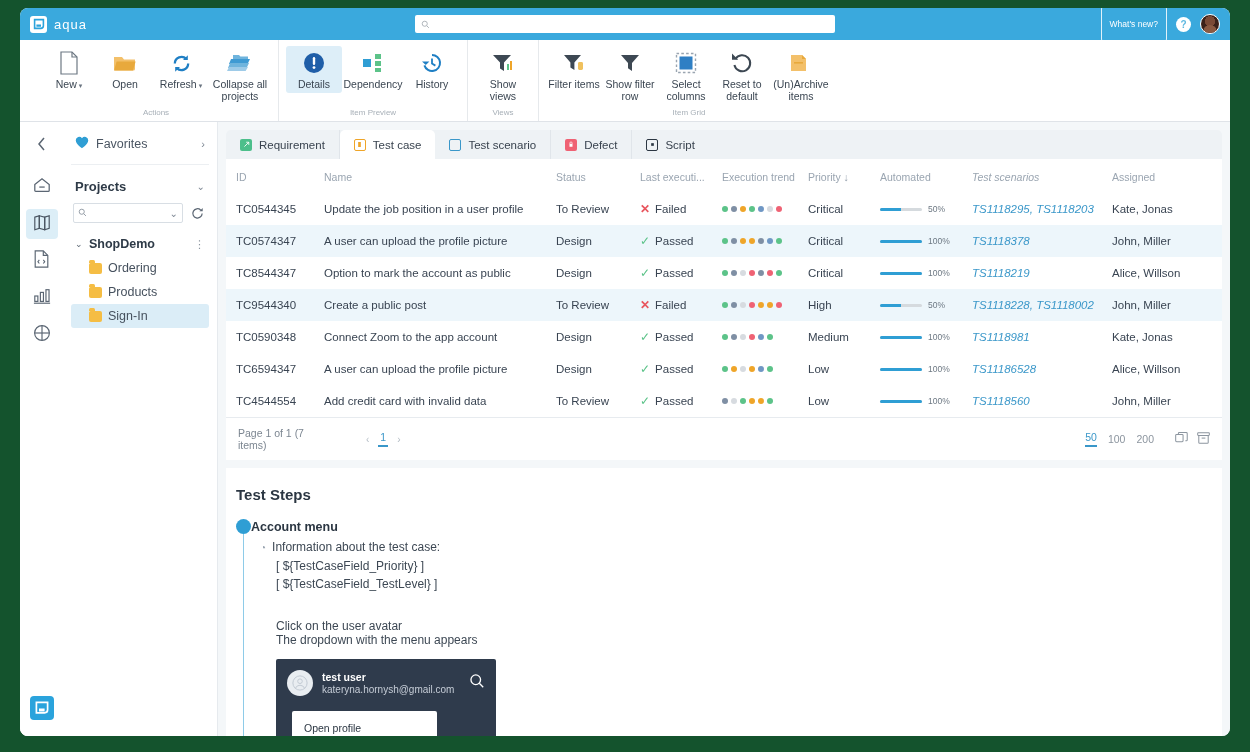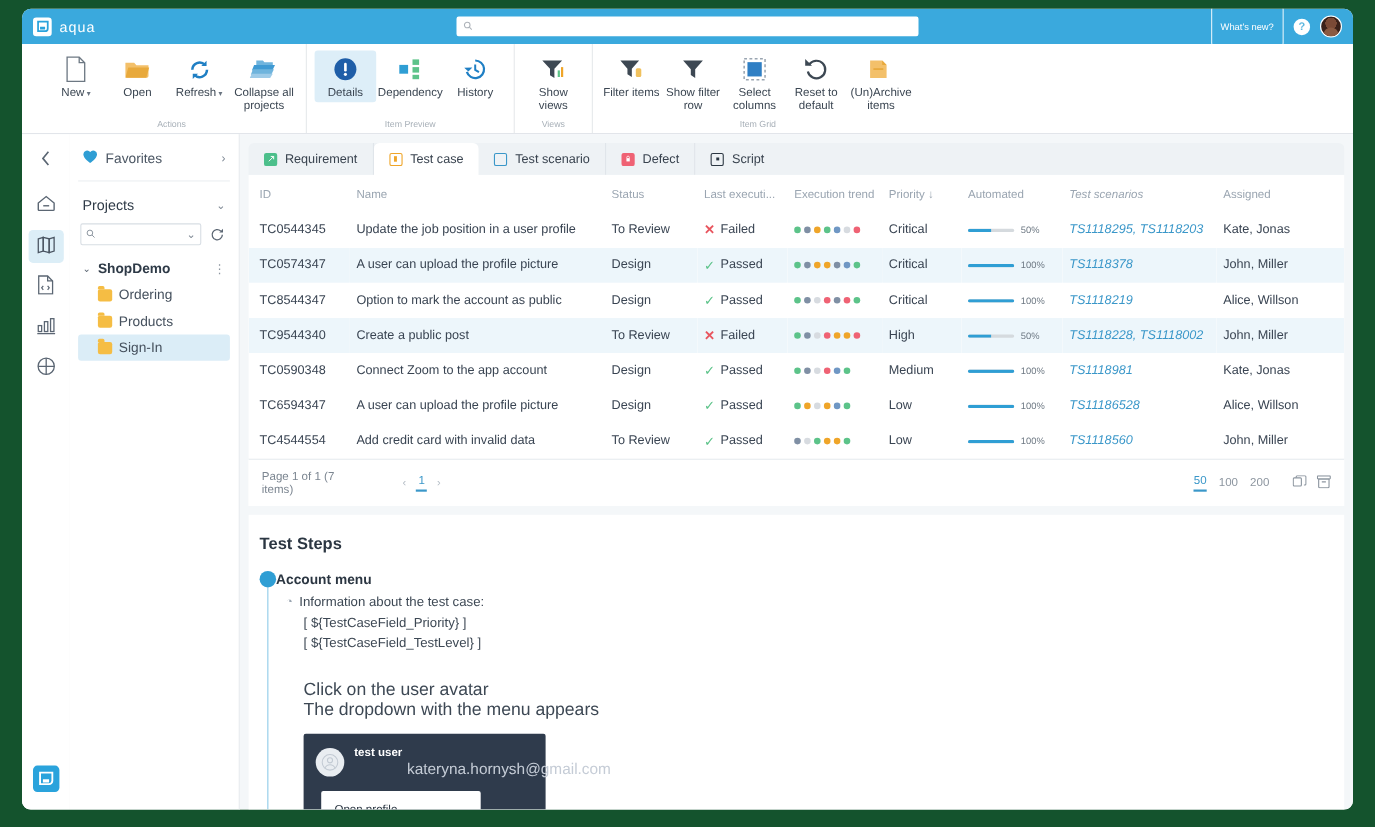--- a/index.html
+++ b/index.html
@@ -169,21 +169,21 @@
     display: flex; align-items: center; gap: 7px;
     padding: 14px 4px 12px 4px;
     border-bottom: 1px solid #eceff2;
   }
   .fav-label { color: #4b5663; font-size: 12.5px; flex: 1; }
   .fav-chev { color: #7e8894; font-size: 11px; }
   .proj-head {
     display: flex; align-items: center;
     padding: 14px 4px 6px 4px;
   }
-  .proj-title { font-weight: normal; color: #2e3a47; font-size: 13px; flex: 1; }
+  .proj-title { font-weight: bold; color: #2e3a47; font-size: 13px; flex: 1; }
   .proj-chev { color: #7e8894; font-size: 10px; }
   .proj-search {
     display: flex; align-items: center; gap: 4px;
     margin: 3px 2px 9px 2px;
   }
   .proj-search-box {
     flex: 1; height: 20px;
     border: 1px solid #d8dee4; border-radius: 2px;
     display: flex; align-items: center; padding: 0 4px; gap: 3px;
     background: #fff;
@@ -323,39 +323,39 @@
   .step-bullet { width: 15px; height: 15px; border-radius: 50%; background: #2f9ed4; flex: 0 0 auto; }
   .step-name { font-size: 12.5px; font-weight: bold; color: #2b3642; }
   .step-body {
     margin-left: 7px;
     border-left: 1.5px solid #8ecbe8;
     padding: 6px 0 0 16px;
   }
   .step-info { display: flex; align-items: flex-start; gap: 6px; font-size: 12px; color: #3d4854; }
   .step-info .bico { color: #9aa5b1; font-size: 10px; line-height: 15px; }
   .step-var { font-size: 12px; color: #3d4854; padding-left: 16px; margin-top: 4px; }
-  .step-line { font-size: 16px; color: #3d4854; padding-left: 16px; }
+  .step-line { font-size: 12px; color: #3d4854; padding-left: 16px; }
   .gap { height: 28px; }
 
   .shot {
     margin: 12px 0 0 16px;
     width: 220px; height: 100px;
     background: #2f3b4c;
     border-radius: 2px;
     padding: 11px;
     position: relative;
   }
   .shot-row { display: flex; align-items: center; gap: 9px; }
   .shot-av {
     width: 26px; height: 26px; border-radius: 50%;
     background: #e9edf1; flex: 0 0 auto;
     display: flex; align-items: center; justify-content: center;
   }
   .shot-name { color: #ffffff; font-size: 10.5px; font-weight: bold; }
-  .shot-mail { color: #c5ccd6; font-size: 14px; margin-top: 1px; margin-left: 48px; }
+  .shot-mail { color: #c5ccd6; font-size: 10px; margin-top: 1px; }
   .shot-mag { margin-left: auto; color: #ffffff; }
   .shot-menu {
     position: absolute; left: 16px; top: 52px;
     width: 145px; background: #ffffff;
     border-radius: 2px;
     padding: 11px 12px;
     font-size: 10.5px; color: #2b3642;
   }
 </style>
 </head>

